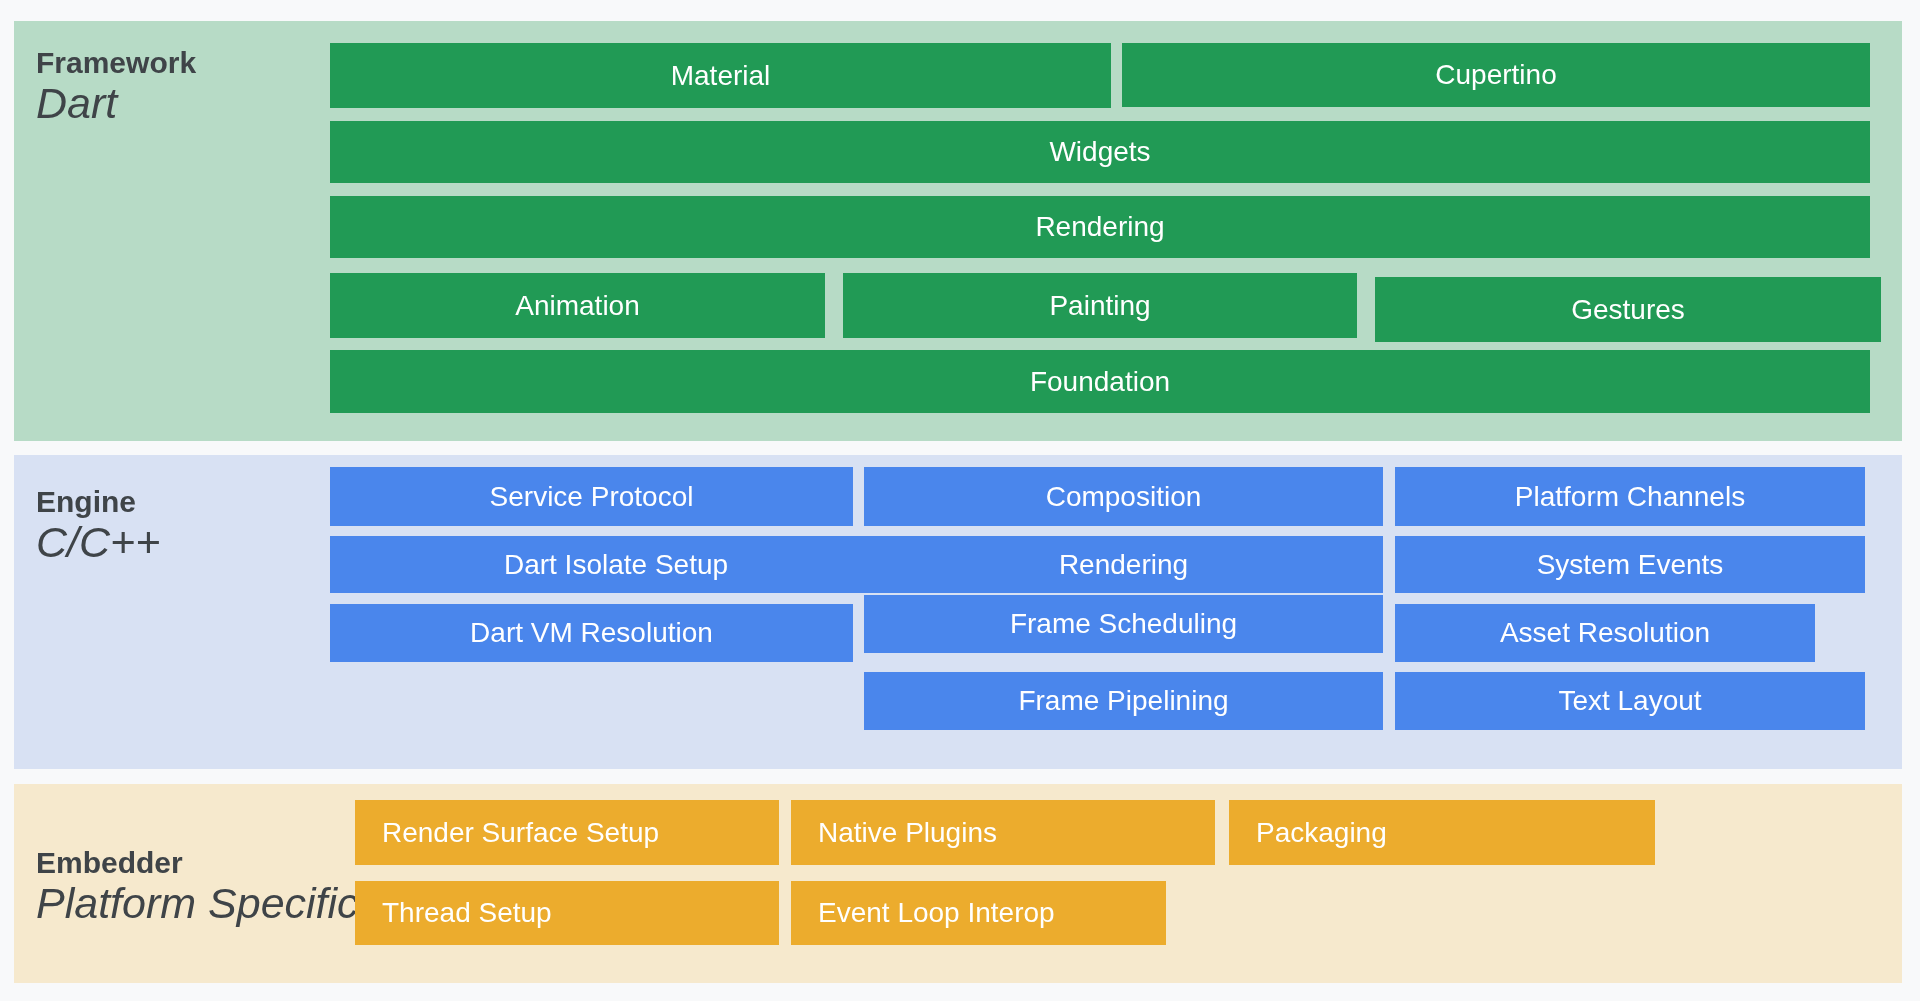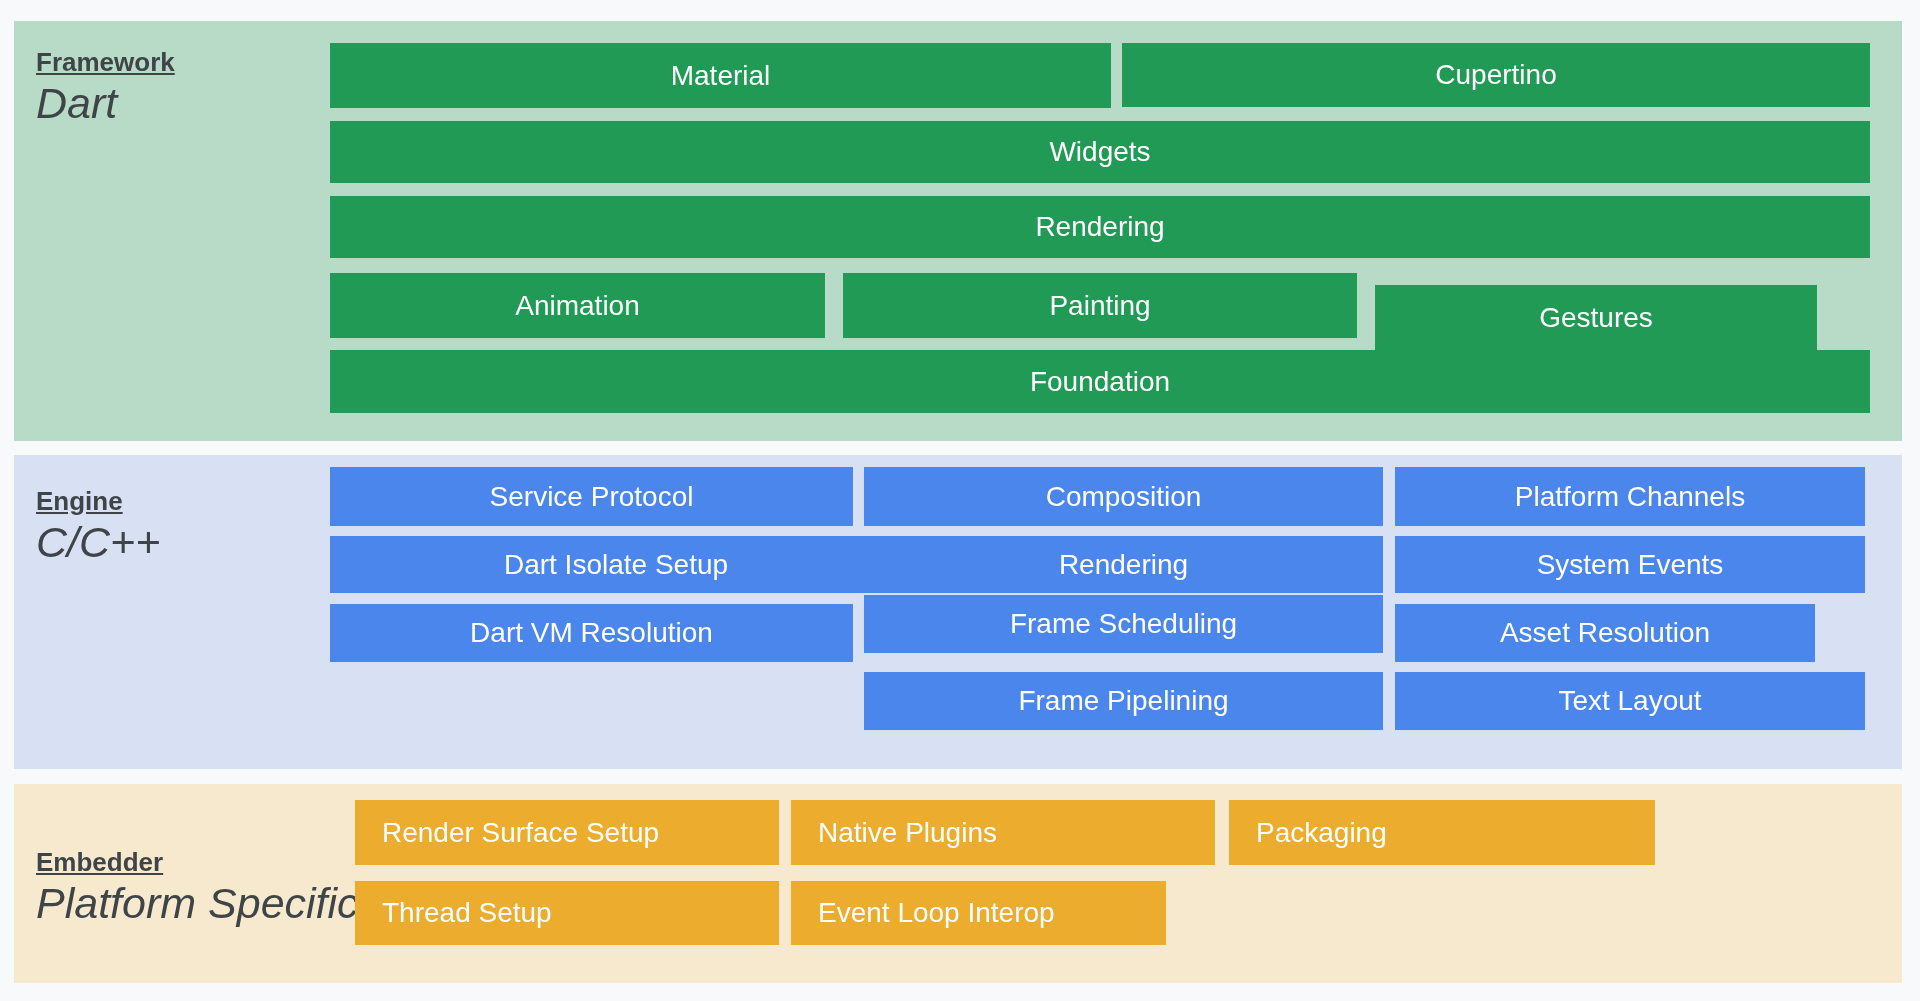--- a/index.html
+++ b/index.html
@@ -22,25 +22,24 @@
   .section.framework { top: 21px;  height: 420px; background: var(--framework_bg, #b7dbc6); }
   .section.engine    { top: 455px; height: 314px; background: var(--engine_bg,    #d8e1f3); }
   .section.embedder  { top: 784px; height: 199px; background: var(--embedder_bg,  #f6e9cd); }
 
   .label {
     position: absolute;
     left: 22px;
     color: var(--title_text, #3f4448);
   }
   .label .t {
-    font-size: 26px;
+    font-size: 30px;
     font-weight: bold;
     line-height: 41px;
     white-space: nowrap;
-    text-decoration: underline;
   }
   .label .s {
     font-size: 43px;
     font-style: italic;
     line-height: 41px;
     white-space: nowrap;
   }
 
   .blk {
     position: absolute;
@@ -63,21 +62,21 @@
   <div class="label" style="top:21px">
     <div class="t">Framework</div>
     <div class="s">Dart</div>
   </div>
   <div class="blk g" style="left:316px;  top:22px;  width:781px;  height:65px">Material</div>
   <div class="blk g" style="left:1108px; top:22px;  width:748px;  height:64px">Cupertino</div>
   <div class="blk g" style="left:316px;  top:100px; width:1540px; height:62px">Widgets</div>
   <div class="blk g" style="left:316px;  top:175px; width:1540px; height:62px">Rendering</div>
   <div class="blk g" style="left:316px;  top:252px; width:495px;  height:65px">Animation</div>
   <div class="blk g" style="left:829px;  top:252px; width:514px;  height:65px">Painting</div>
-  <div class="blk g" style="left:1361px; top:264px; width:442px;  height:65px">Gestures</div>
+  <div class="blk g" style="left:1361px; top:256px; width:506px;  height:65px">Gestures</div>
   <div class="blk g" style="left:316px;  top:329px; width:1540px; height:63px">Foundation</div>
 </div>
 
 <div class="section engine">
   <div class="label" style="top:26px">
     <div class="t">Engine</div>
     <div class="s">C/C++</div>
   </div>
 
   <div class="blk b" style="left:316px;  top:12px;  width:523px; height:59px">Service Protocol</div>

